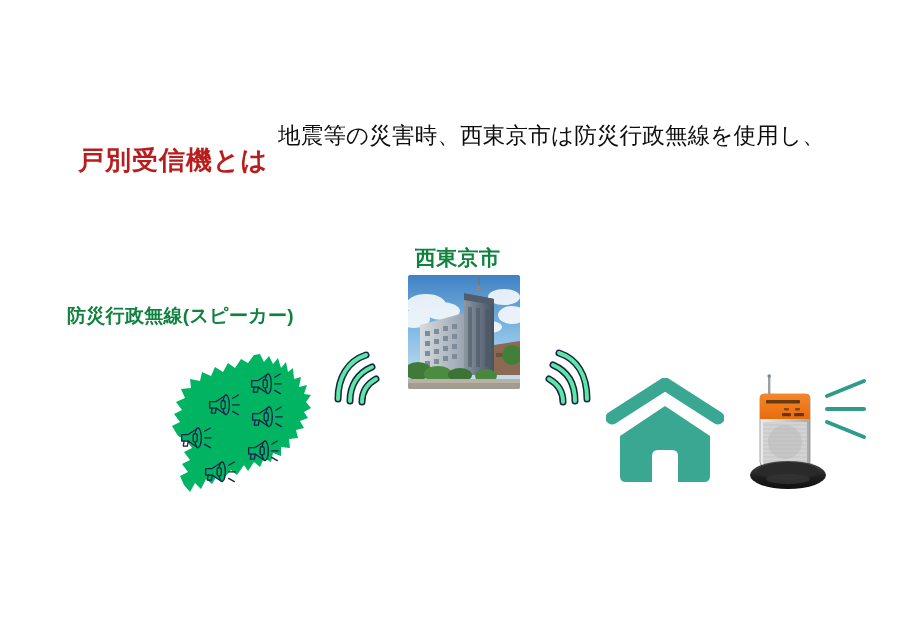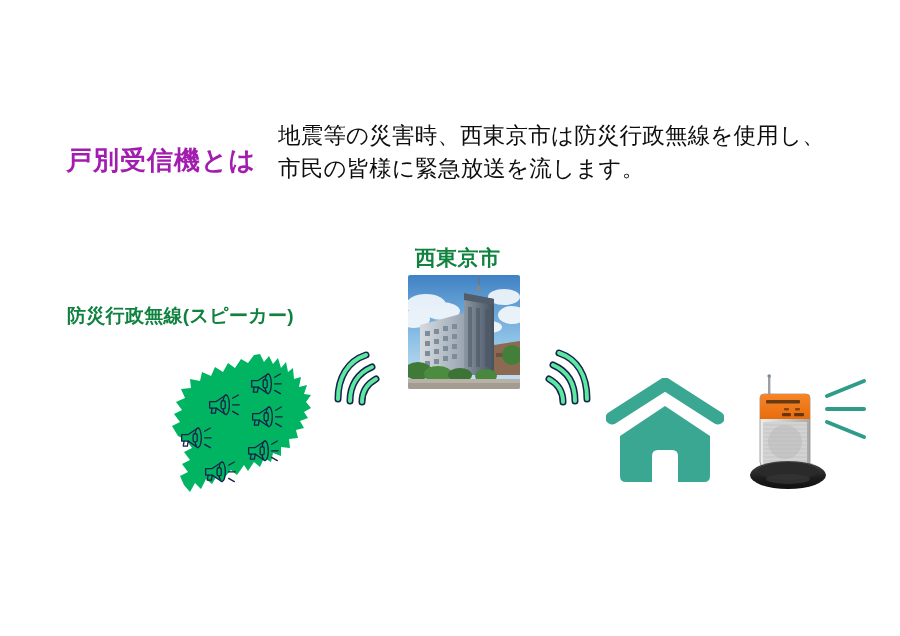--- a/index.html
+++ b/index.html
@@ -14,25 +14,25 @@
     position: relative;
     width: 900px;
     height: 636px;
     background: #ffffff;
     overflow: hidden;
   }
 
   
   .heading-red {
     position: absolute;
-    left: 66px;
+    left: 78px;
     top: 143px;
     font-size: 26px;
     font-weight: bold;
-    color: #a21caf;
+    color: #b91c1c;
     letter-spacing: 1px;
     white-space: nowrap;
   }
   .body-text {
     position: absolute;
     left: 278px;
     top: 119px;
     font-size: 22.5px;
     font-weight: normal;
     color: #0d0d0d;
@@ -89,21 +89,20 @@
 </style>
 </head>
 <body>
 
 <div id="page">
 
   <div class="heading-red">戸別受信機とは</div>
 
   <div class="body-text">
     <div>地震等の災害時、西東京市は防災行政無線を使用し、</div>
-    <div>市民の皆様に緊急放送を流します。</div>
   </div>
 
   <div class="label-green" id="label-city">西東京市</div>
 
   <div class="label-green" id="label-speaker">防災行政無線(スピーカー)</div>
 
   <div id="map-wrap">
     <svg width="146" height="154" viewBox="0 0 146 154" xmlns="http://www.w3.org/2000/svg">
       <g>
         <path d="M92 2 L96 10 L101 4 L105 12 L110 6 L113 16 L118 10 L120 20

